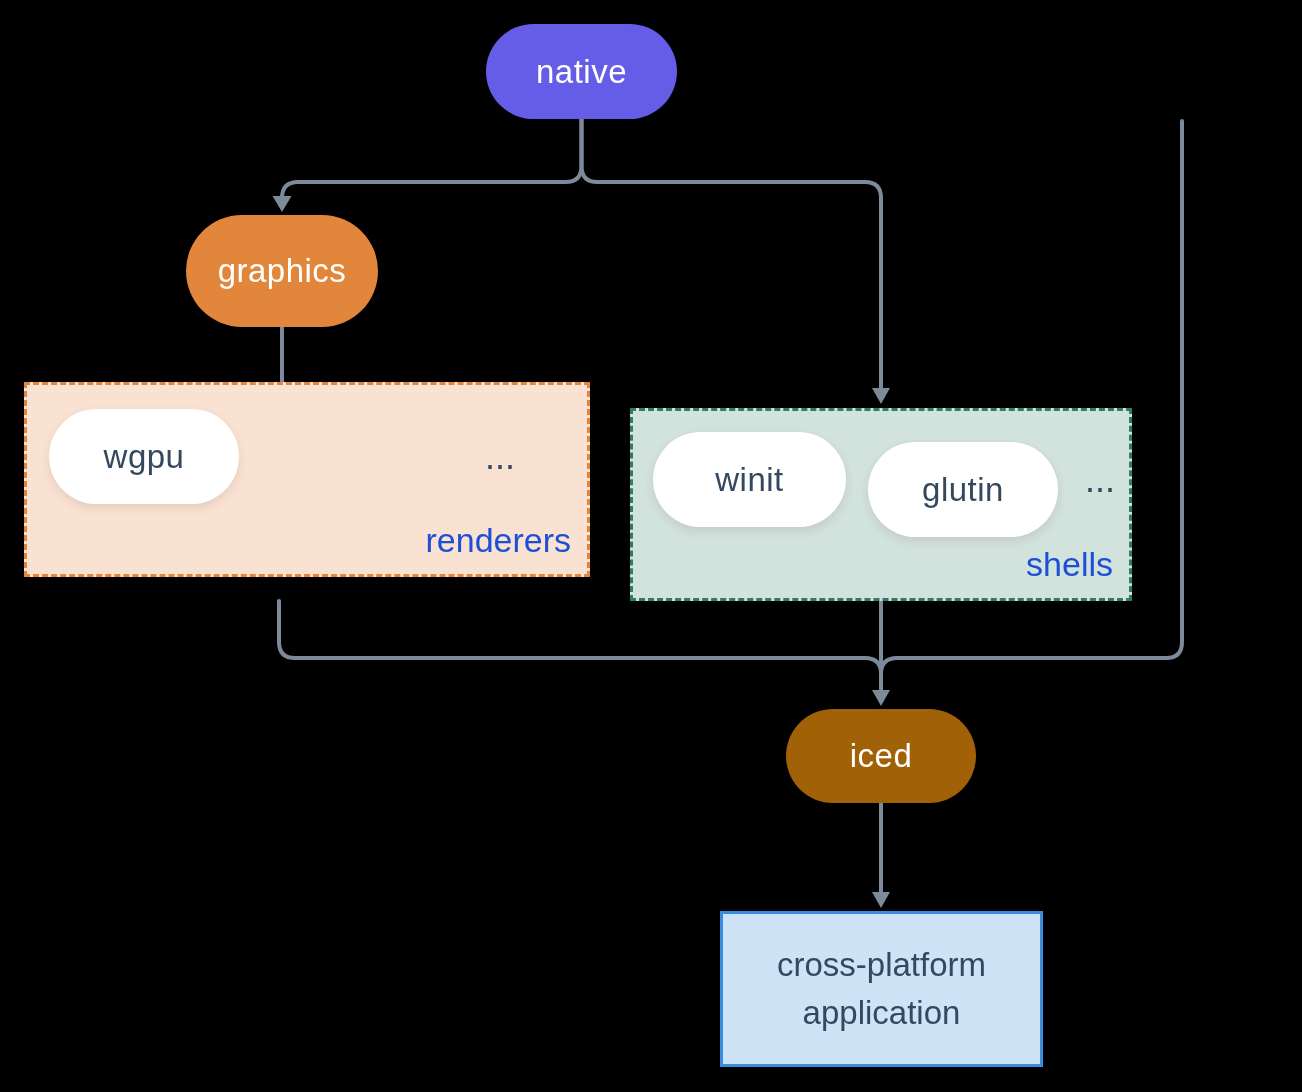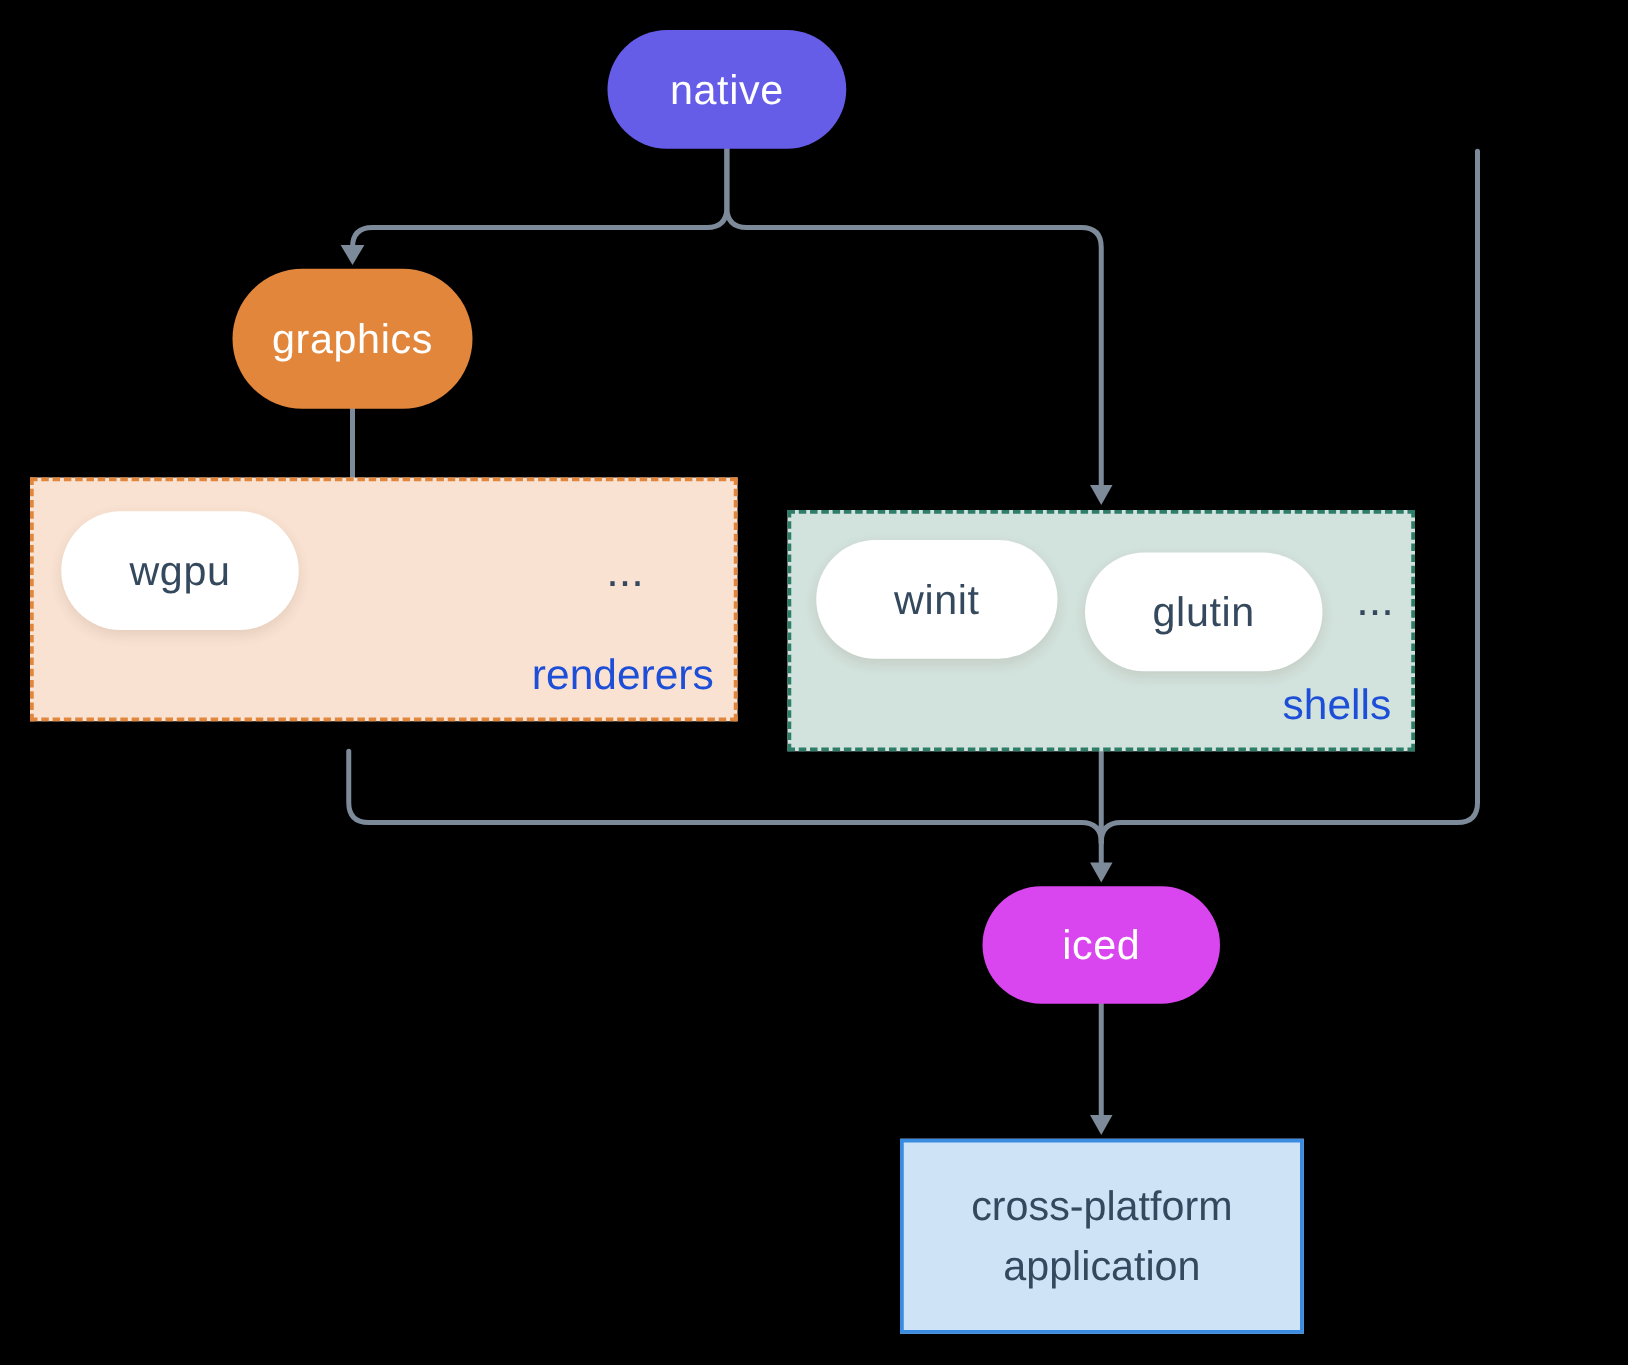--- a/index.html
+++ b/index.html
@@ -27,21 +27,21 @@
     position: absolute;
     display: flex;
     align-items: center;
     justify-content: center;
     border-radius: 60px;
     font-size: 33px;
     letter-spacing: 0.5px;
   }
   .pill.purple { background: #655ce8; color: #ffffff; }
   .pill.orange { background: #e2863c; color: #ffffff; }
-  .pill.blue   { background: #d946ef; color: #ffffff; }
+  .pill.blue   { background: #a16207; color: #ffffff; }
   .pill.white  {
     background: #ffffff;
     color: #35495e;
     box-shadow: 0 4px 10px rgba(90, 60, 30, 0.12);
   }
   .group {
     position: absolute;
     box-sizing: border-box;
   }
   .group.renderers { background: #f9e2d2; border: 3px dashed #e2863c; }

